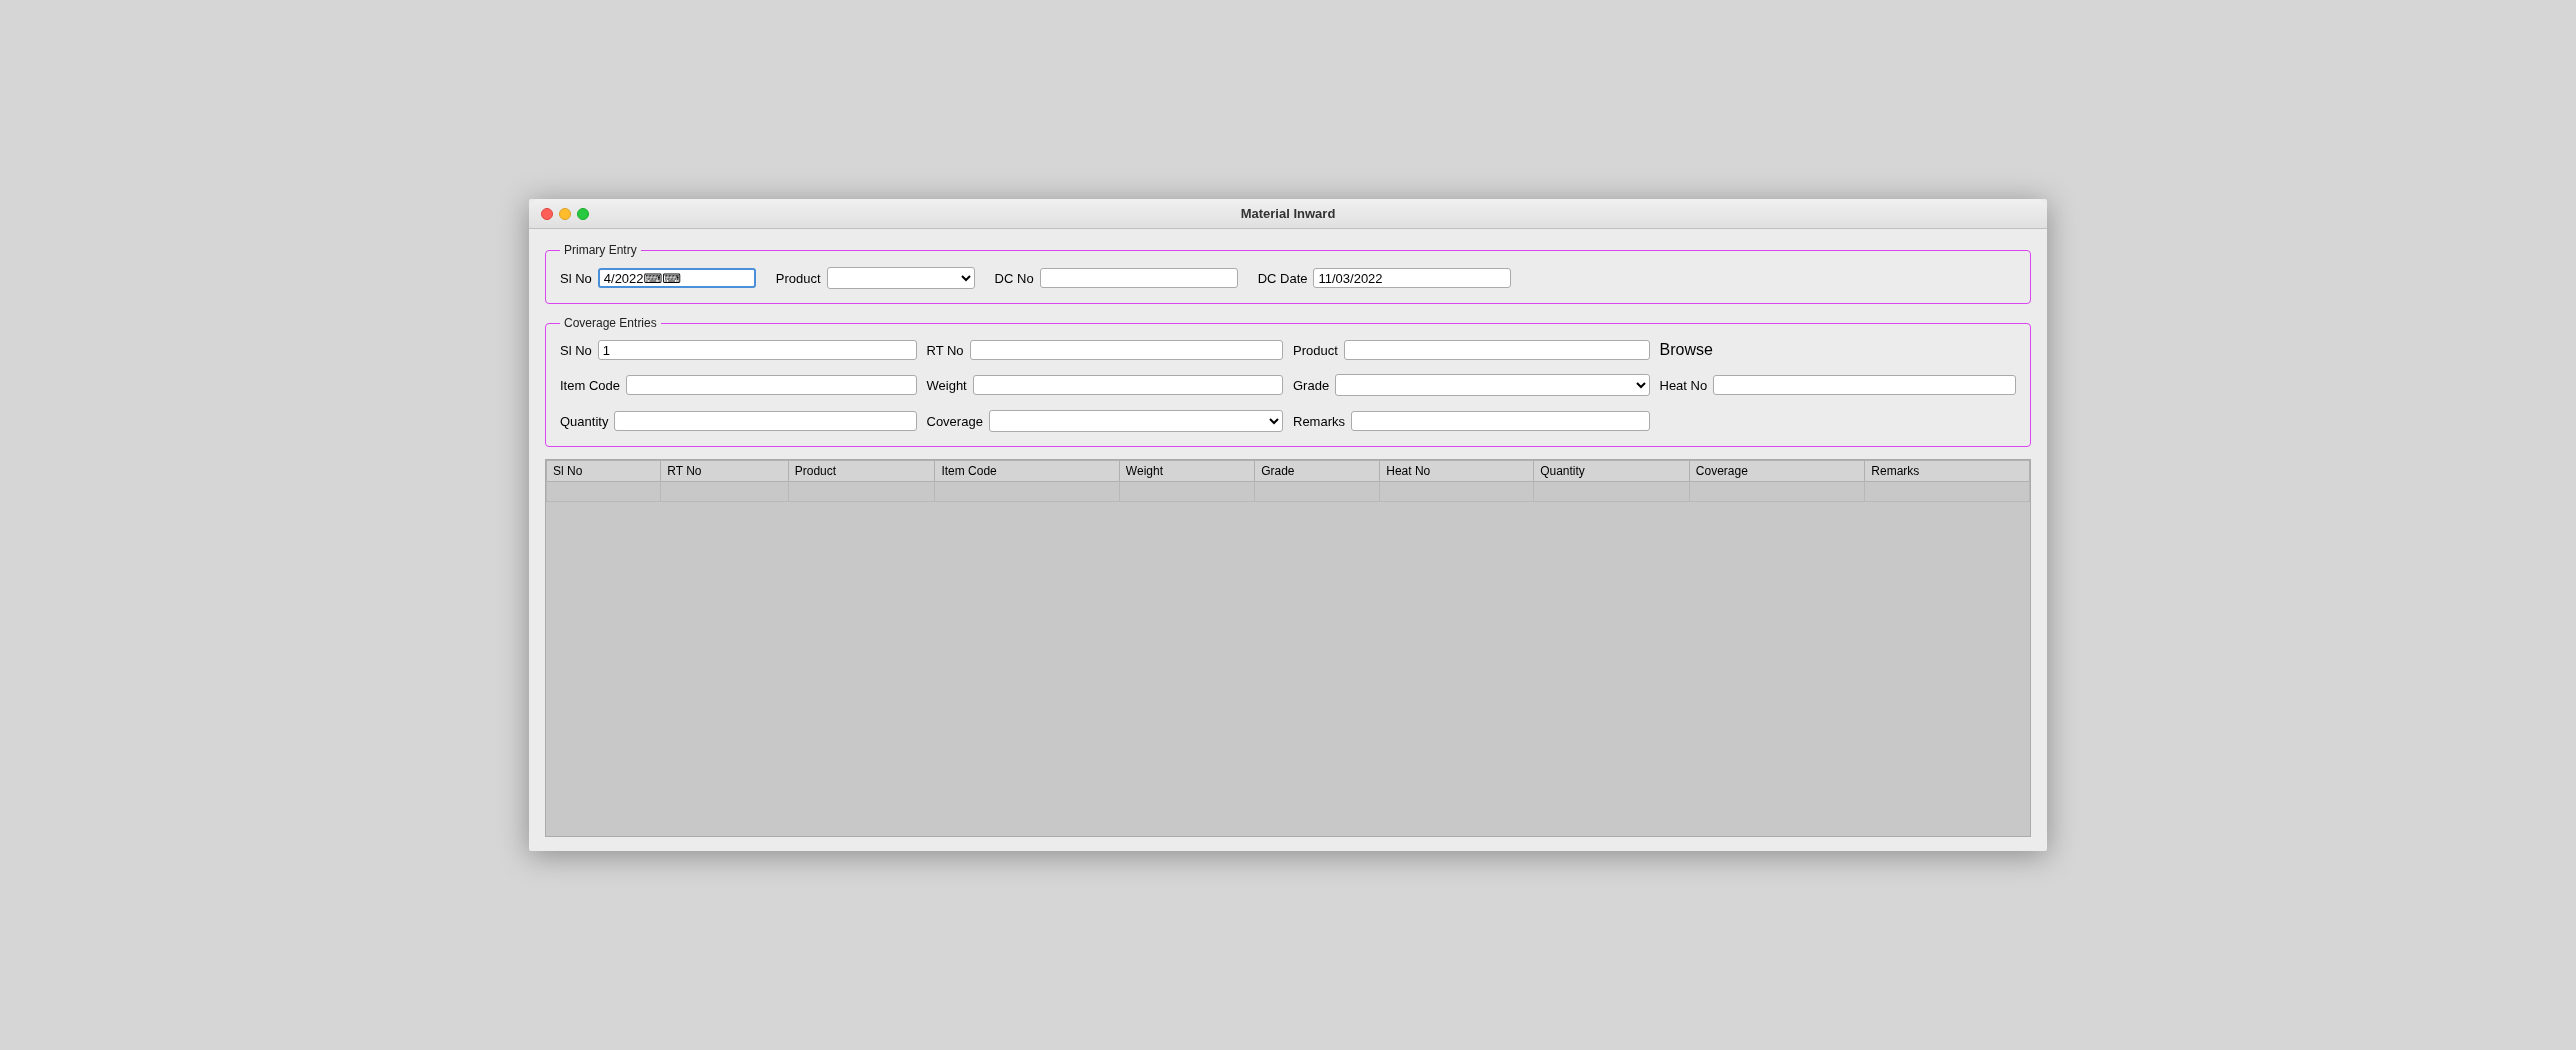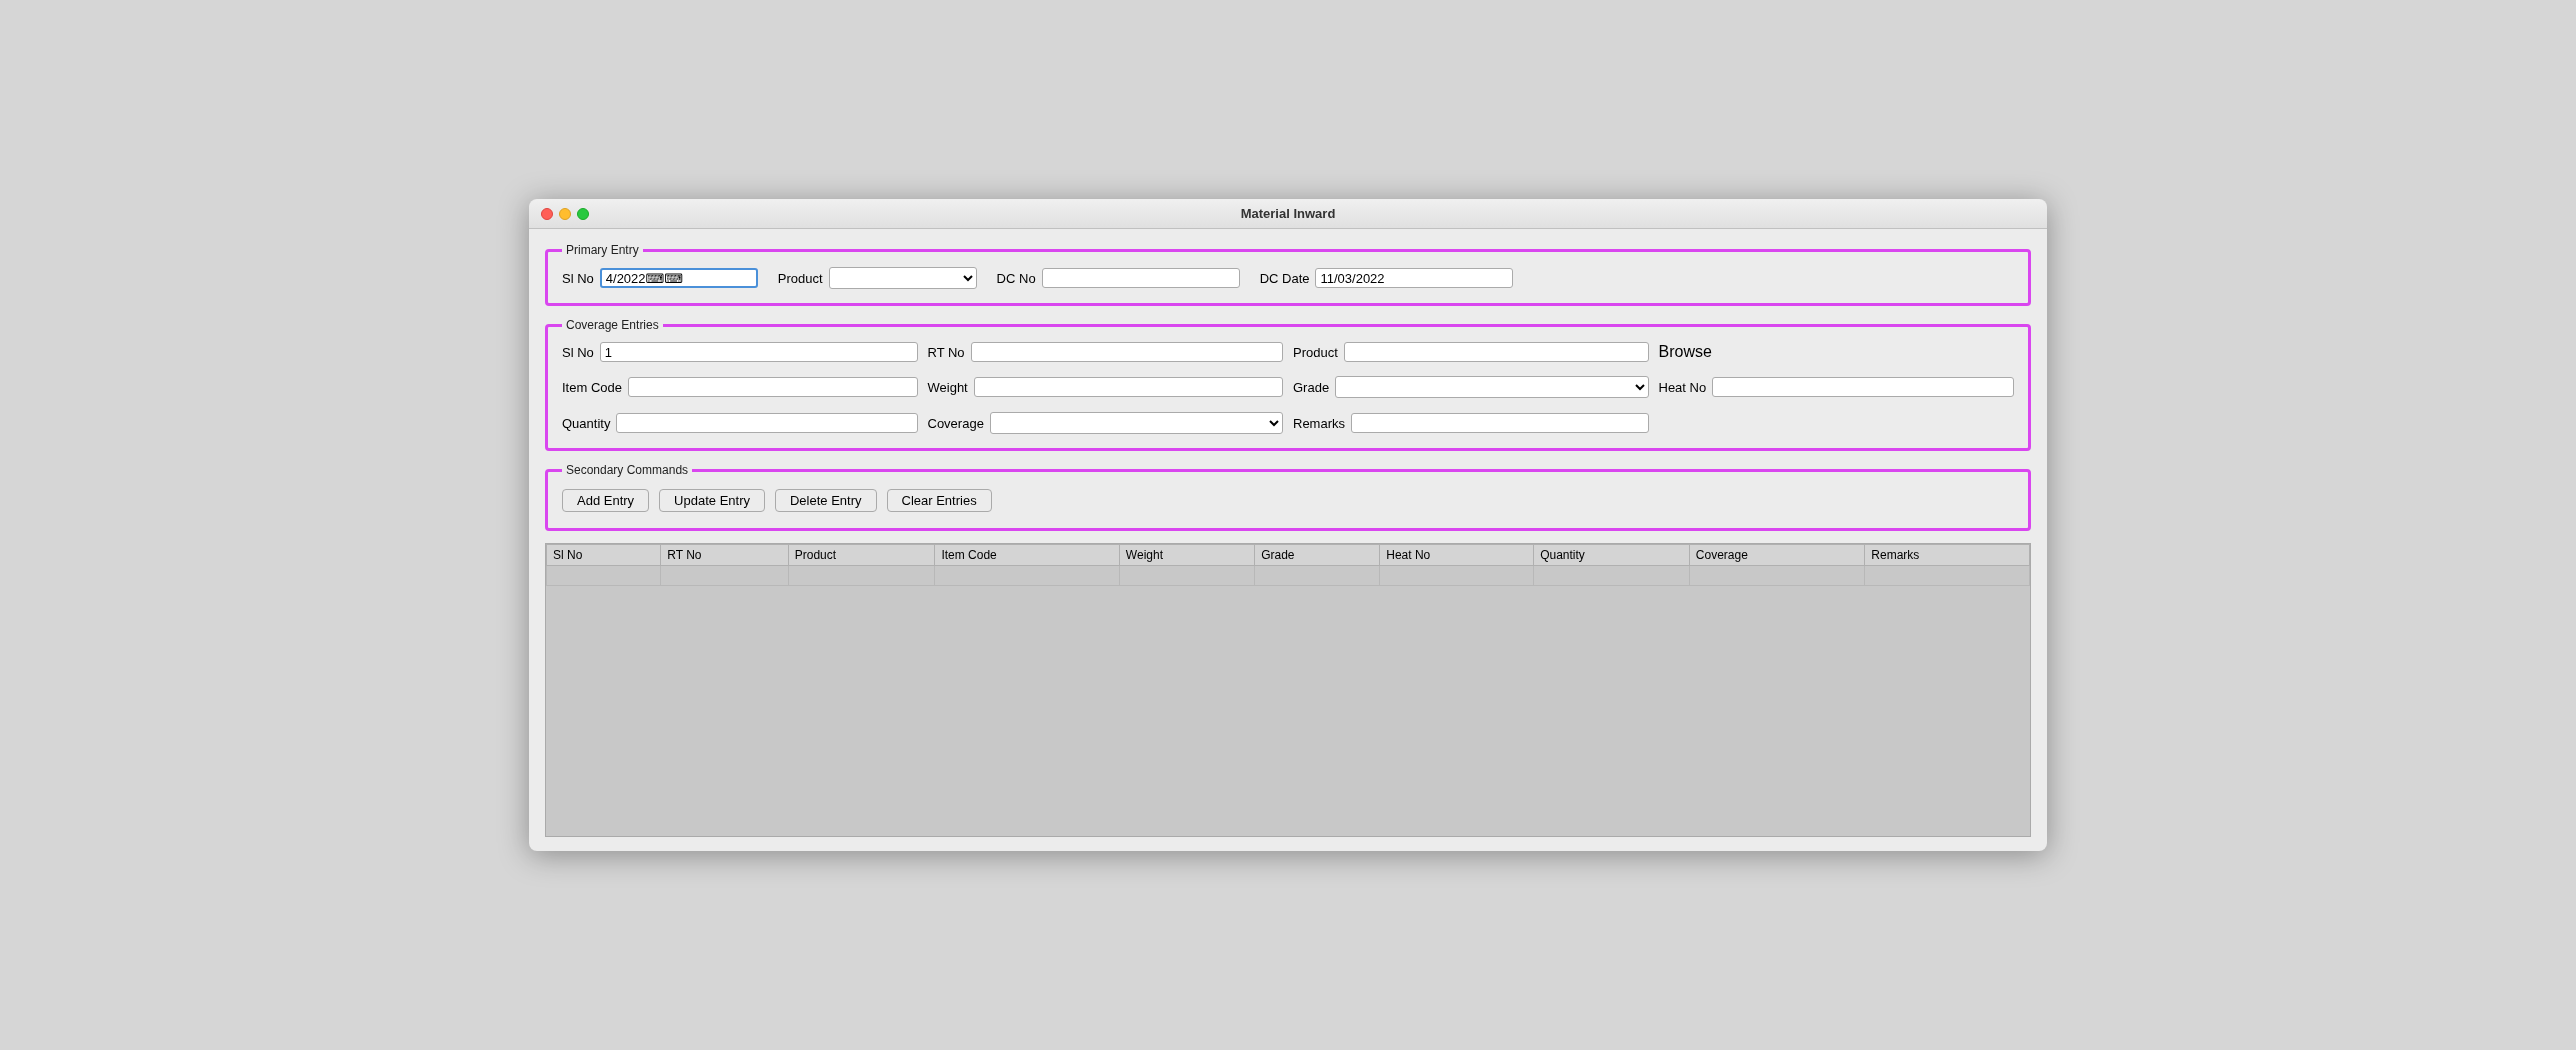--- a/index.html
+++ b/index.html
@@ -16,21 +16,21 @@
       width: 100vw;
       height: 100vh;
       display: flex;
       flex-direction: column;
       align-items: center;
       justify-content: center;
     }
 
     .window {
       background: #ececec;
-      border-radius: 8px;
+      border-radius: 2px;
       box-shadow: 0 4px 30px rgba(0,0,0,0.35);
       width: 1518px;
       min-height: 652px;
       display: flex;
       flex-direction: column;
       overflow: hidden;
     }
 
     .title-bar {
       background: linear-gradient(to bottom, #f0f0f0, #e0e0e0);
@@ -81,21 +81,21 @@
 
     .window-content {
       padding: 14px 16px;
       display: flex;
       flex-direction: column;
       gap: 12px;
       flex: 1;
     }
 
     .fieldset-group {
-      border: 3px solid #d946ef;
+      border: 1px solid #d946ef;
       border-radius: 4px;
       padding: 10px 14px 14px;
       position: relative;
       background: #ececec;
     }
 
     .fieldset-group legend {
       font-size: 12px;
       color: #222;
       padding: 0 4px;
@@ -340,29 +340,20 @@
           </select>
         </div>
         <div class="sec-field">
           <span class="field-label">Remarks</span>
           <input type="text" class="remarks-input" value="" style="">
         </div>
         <div></div>
       </div>
     </fieldset>
 
-    <fieldset class="fieldset-group">
-      <legend>Secondary Commands</legend>
-      <div class="sec-commands-row">
-        <button class="cmd-button">Add Entry</button>
-        <button class="cmd-button">Update Entry</button>
-        <button class="cmd-button">Delete Entry</button>
-        <button class="cmd-button">Clear Entries</button>
-      </div>
-    </fieldset>
 
     <div class="table-container">
       <table class="data-table">
         <thead>
           <tr>
             <th>Sl No</th>
             <th>RT No</th>
             <th>Product</th>
             <th>Item Code</th>
             <th>Weight</th>

